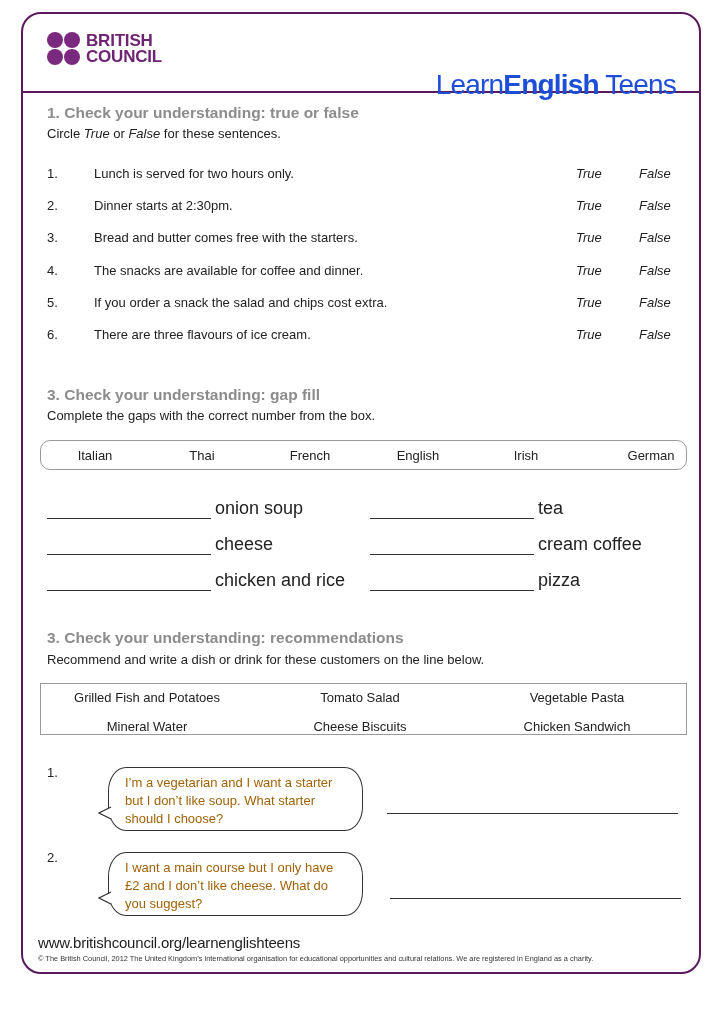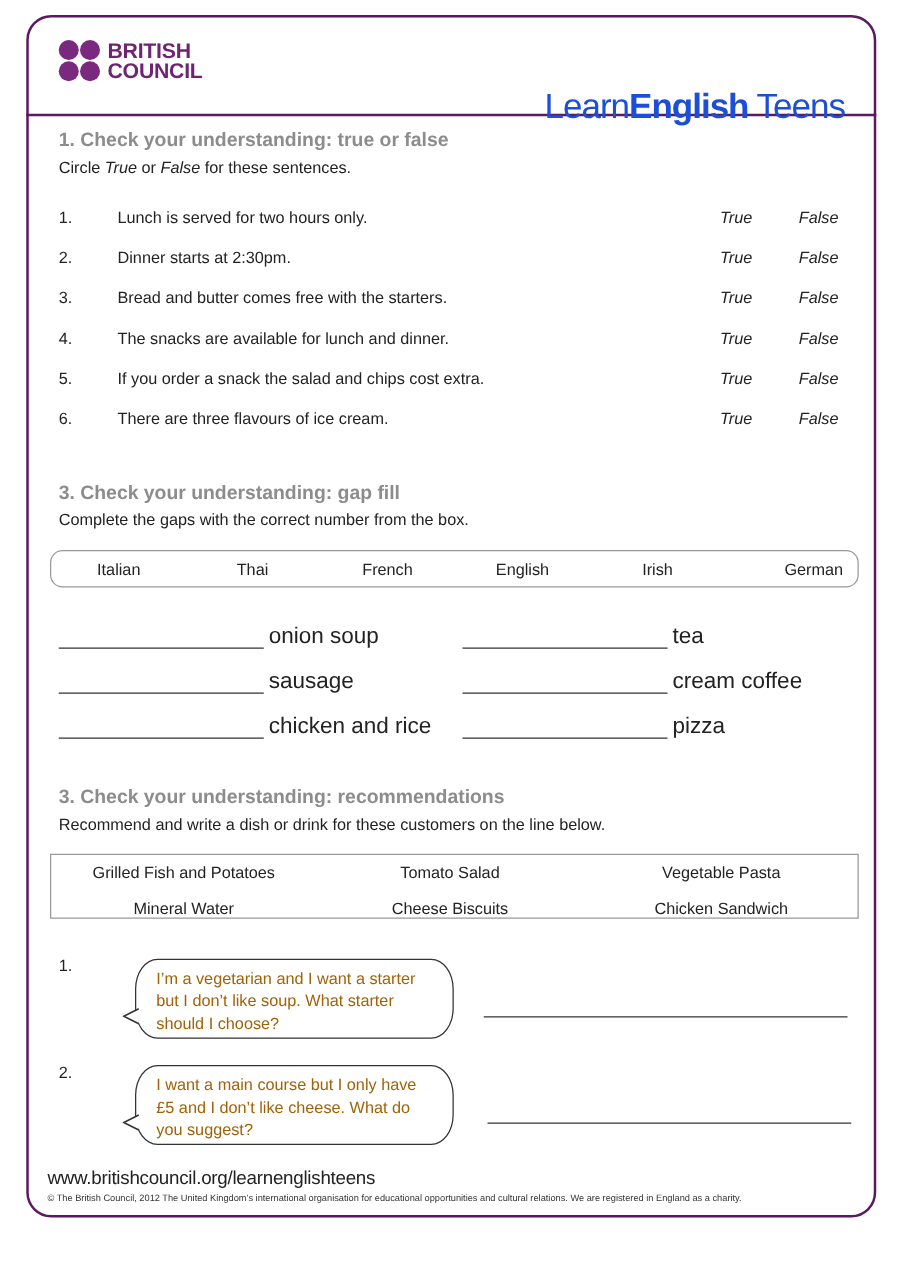--- a/index.html
+++ b/index.html
@@ -69,21 +69,21 @@
       <span class="f">False</span>
     </div>
     <div class="tf-row" style="top: 230px;">
       <span class="num">3.</span>
       <span class="stmt">Bread and butter comes free with the starters.</span>
       <span class="t">True</span>
       <span class="f">False</span>
     </div>
     <div class="tf-row" style="top: 263px;">
       <span class="num">4.</span>
-      <span class="stmt">The snacks are available for lunch and dinner.</span>
+      <span class="stmt">The snacks are available for coffee and dinner.</span>
       <span class="t">True</span>
       <span class="f">False</span>
     </div>
     <div class="tf-row" style="top: 295px;">
       <span class="num">5.</span>
       <span class="stmt">If you order a snack the salad and chips cost extra.</span>
       <span class="t">True</span>
       <span class="f">False</span>
     </div>
     <div class="tf-row" style="top: 327px;">
@@ -106,21 +106,21 @@
     <div class="box-cell" style="left: 610px; top: 7px;">German</div>
   </div>
 
 <div id="gap-list">
     <div class="gap" style="left: 47px; top: 498px;">
       <span class="line"></span>
       <span>onion soup</span>
     </div>
     <div class="gap" style="left: 47px; top: 534px;">
       <span class="line"></span>
-      <span>sausage</span>
+      <span>cheese</span>
     </div>
     <div class="gap" style="left: 47px; top: 570px;">
       <span class="line"></span>
       <span>chicken and rice</span>
     </div>
     <div class="gap" style="left: 370px; top: 498px;">
       <span class="line"></span>
       <span>tea</span>
     </div>
     <div class="gap" style="left: 370px; top: 534px;">
@@ -158,21 +158,21 @@
       </div>
     </div>
     <div class="answer-line" style="left: 387px; width: 291px; top: 813px;"></div>
     <div class="q-num" style="top: 850px;">2.</div>
     <div class="bubble" style="top: 852px;">
       <svg class="bubble-tail" viewBox="0 0 14 14">
         <path d="M13 1 L1 7 L13 13" fill="#fff" stroke="#333" stroke-width="1.3"></path>
       </svg>
       <div class="bubble-text">
         <div>I want a main course but I only have</div>
-        <div>£5 and I don’t like cheese. What do</div>
+        <div>£2 and I don’t like cheese. What do</div>
         <div>you suggest?</div>
       </div>
     </div>
     <div class="answer-line" style="left: 390px; width: 291px; top: 898px;"></div>
   </div>
 
 <div class="footer-url">www.britishcouncil.org/learnenglishteens</div>
 <div class="footer-copy">© The British Council, 2012 The United Kingdom’s international organisation for educational opportunities and cultural relations. We are registered in England as a charity.</div>
 
 </body></html>

